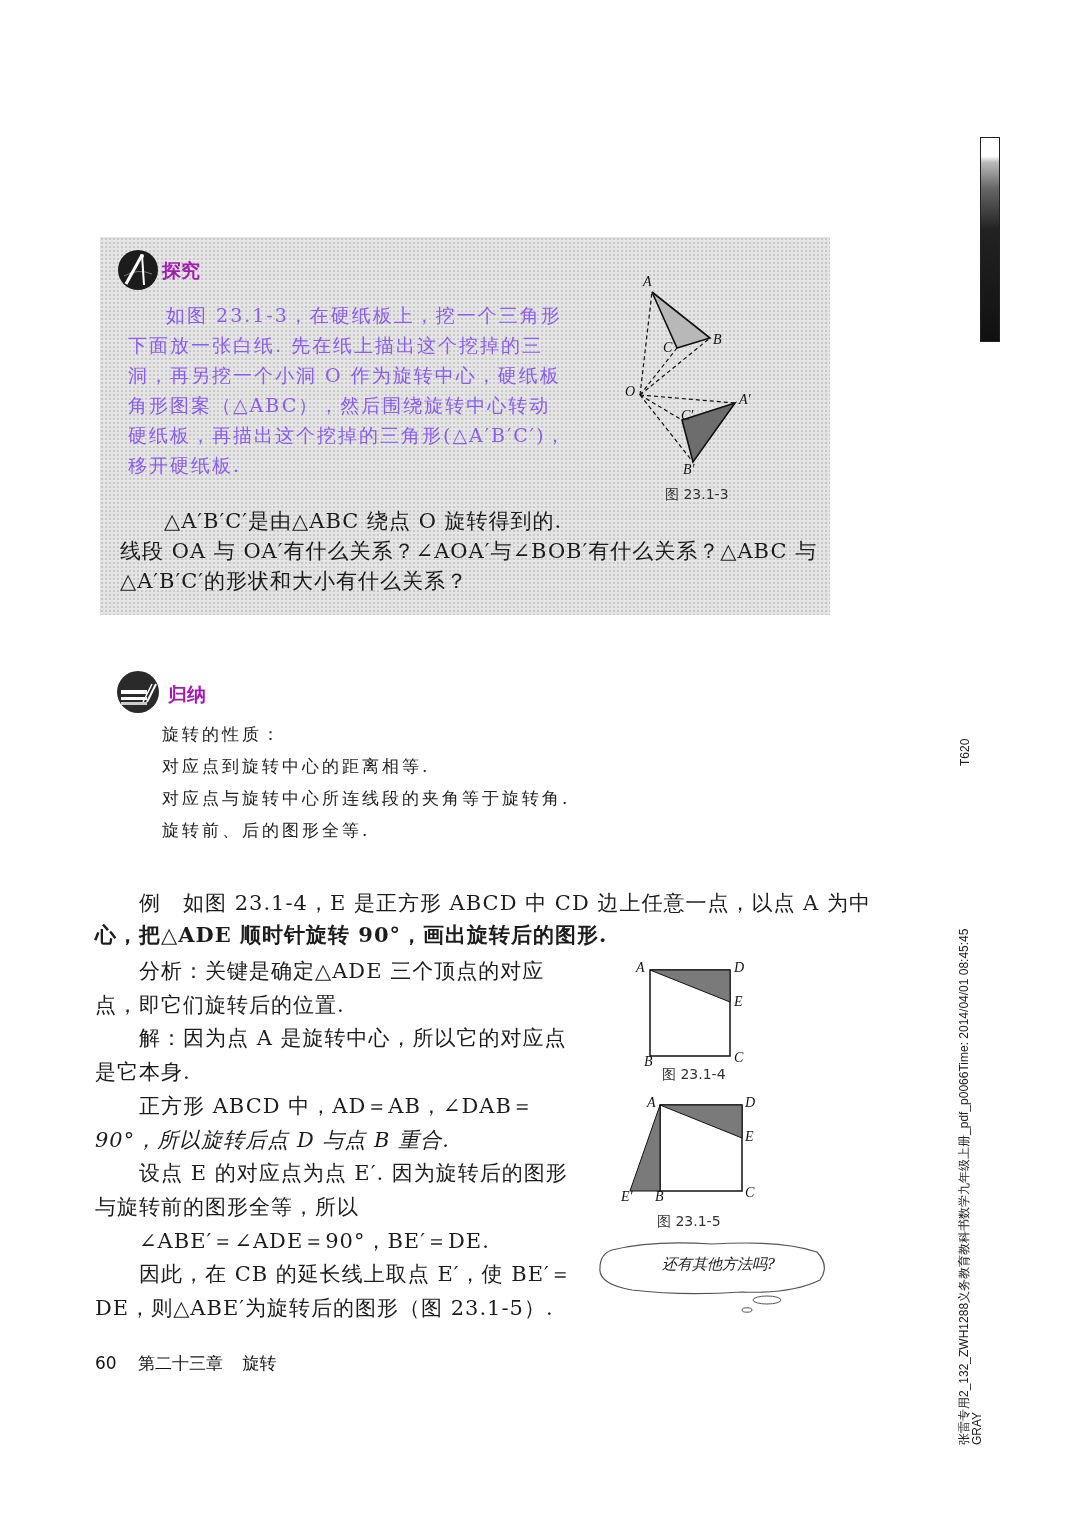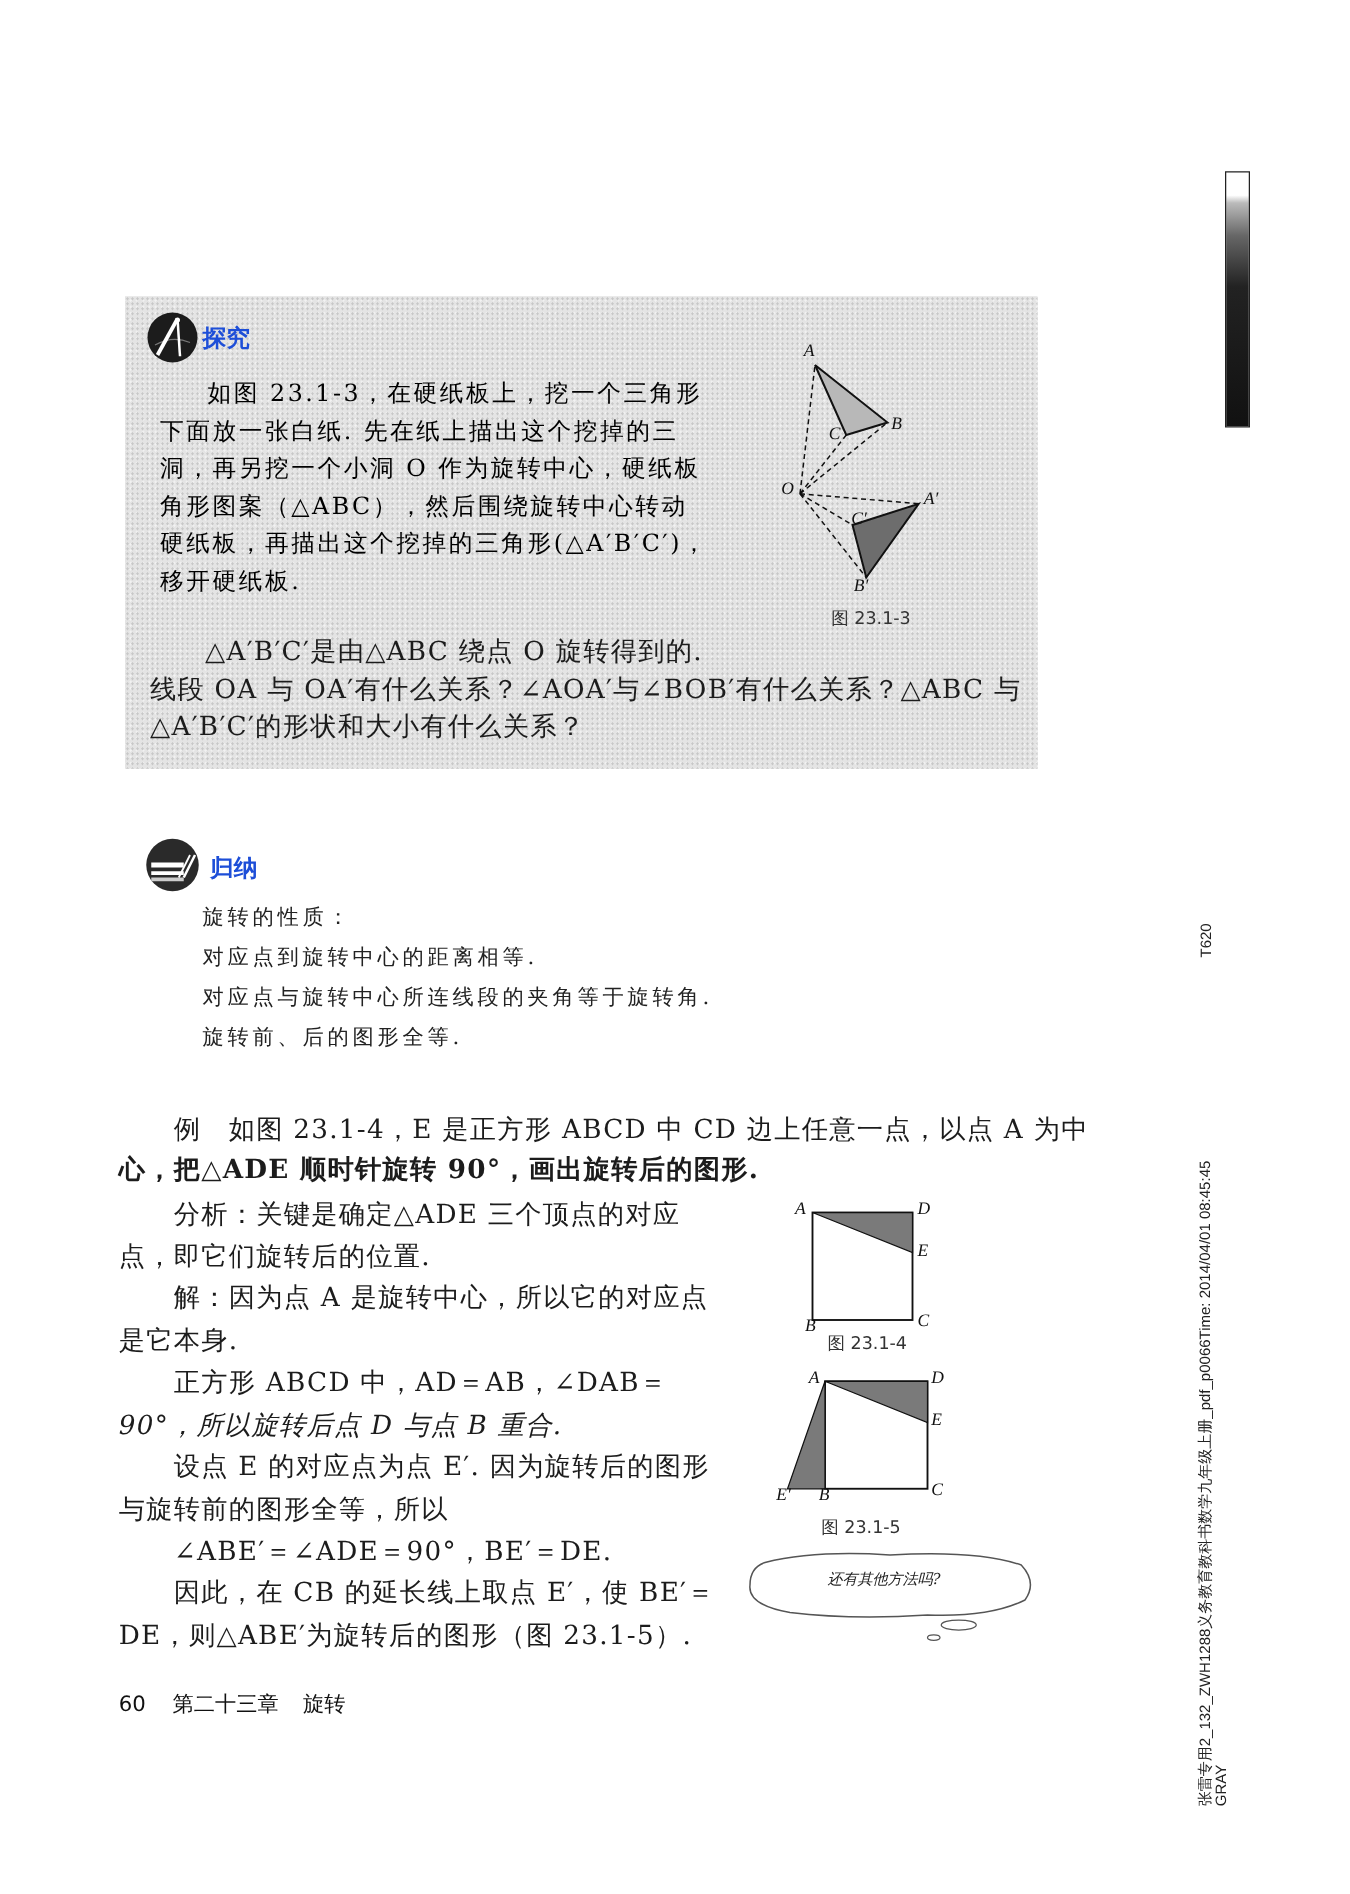--- a/index.html
+++ b/index.html
@@ -16,38 +16,38 @@
     background-color: #e4e4e4;
     background-image:
       radial-gradient(#c8c8c8 0.8px, transparent 1px),
       radial-gradient(#f2f2f2 0.8px, transparent 1px);
     background-size: 4px 4px, 5px 5px;
     background-position: 0 0, 2px 1px;
   }
   .section-icon { width: 40px; height: 40px; border-radius: 50%; background: #1c1c1c; }
   .section-title {
     font-family: "DejaVu Sans", "Liberation Sans", sans-serif;
-    font-weight: bold; font-size: 19px; color: #1d4ed8;
+    font-weight: bold; font-size: 19px; color: #a21caf;
   }
-  .line { font-size: 19px; line-height: 30px; letter-spacing: 2px; white-space: nowrap; color:#000000; }
+  .line { font-size: 19px; line-height: 30px; letter-spacing: 2px; white-space: nowrap; color:#8b5cf6; }
   .line2 { font-size: 21px; line-height: 30px; letter-spacing: 1px; white-space: nowrap; color:#1c1c1c; }
   .caption { font-size: 14px; color: #333; white-space: nowrap; font-family: "DejaVu Sans", sans-serif; }
   .summary-line { font-size: 17px; letter-spacing: 3px; color:#222; white-space: nowrap; }
   .footer { font-family: "DejaVu Sans", "Liberation Sans", sans-serif; font-size: 17px; color: #111; }
   .vtext {
     font-family: "Liberation Sans", "DejaVu Sans", sans-serif;
     font-size: 12px; color: #222; white-space: nowrap;
     transform-origin: left top; transform: rotate(-90deg);
   }
   .gray-bar {
     left: 980px; top: 137px; width: 18px; height: 203px;
     border: 1px solid #222;
     background: linear-gradient(to bottom, #fff 0%, #fff 9%, #bbb 12%, #666 25%, #222 45%, #111 100%);
   }
-  .bubble-text { font-size: 12px; font-style: italic; color:#222; white-space: nowrap; }
+  .bubble-text { font-size: 15px; font-style: italic; color:#222; white-space: nowrap; }
   .lbl { font-family: "Liberation Serif", serif; font-style: italic; font-size: 14px; color:#111; }
 </style>
 </head>
 <body>
 
 <div class="abs explore-box"></div>
 
 <div class="abs section-icon" style="left:118px; top:250px;">
   <svg width="40" height="40" viewBox="0 0 40 40">
     <circle cx="20" cy="20" r="19" fill="#1c1c1c"></circle>

